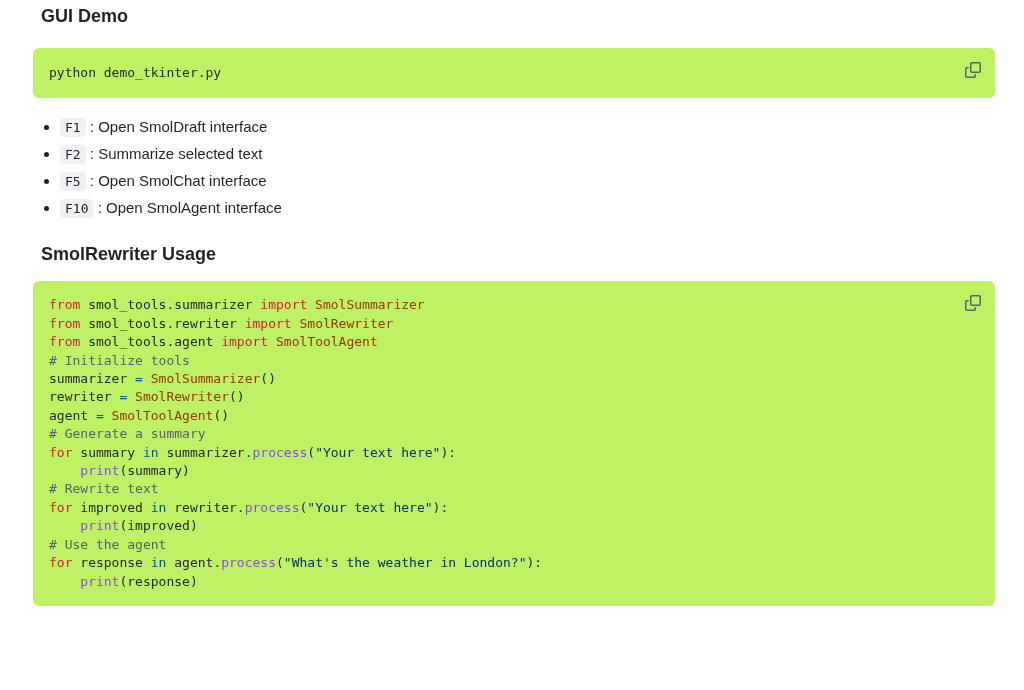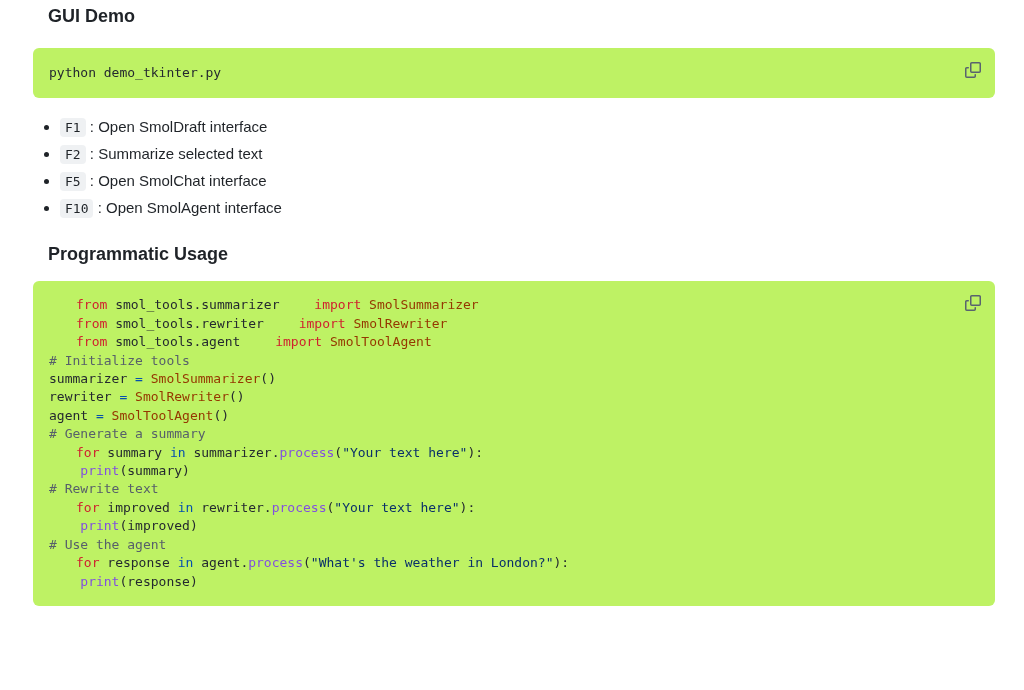--- a/index.html
+++ b/index.html
@@ -11,21 +11,21 @@
     font-family: "Liberation Sans", "DejaVu Sans", sans-serif;
     color: #1f2328;
     overflow: hidden;
   }
   .page { padding: 5px 29px 0 33px; }
 
   h2.section-heading {
     font-size: 18px;
     font-weight: 700;
     line-height: 23px;
-    margin: 0 0 20px 15px;
+    margin: 0 0 20px 8px;
     color: #1f2328;
   }
   h2.section-heading.mb-sm { margin-bottom: 15px; }
 
   p.body-text {
     font-size: 15px;
     line-height: 20px;
     margin: 0 0 10px 0;
     color: #1f2328;
   }
@@ -82,21 +82,21 @@
     font-family: "DejaVu Sans Mono", "Liberation Mono", monospace;
     font-size: 13px;
     line-height: 1;
     background: rgba(175,184,193,0.2);
     border-radius: 4px;
     padding: 2px 5px;
     color: #1f2328;
   }
 
   
-  .tok-k { color: #cf222e; margin-left: 27px; }  
+  .tok-k { color: #cf222e; }  
   .tok-e { color: #953800; }  
   .tok-o { color: #0550ae; }  
   .tok-f { color: #8250df; }  
   .tok-s { color: #0a3069; }  
   .tok-c { color: #57606a; }  
   .tok-p { color: #24292f; }  
   .code-line { min-height: 18.4px; }
 </style>
 </head>
 <body>
@@ -117,21 +117,21 @@
   </div>
 
 
   <ul class="shortcut-list">
     <li><code class="kbd">F1</code><span> : Open SmolDraft interface</span></li>
     <li><code class="kbd">F2</code><span> : Summarize selected text</span></li>
     <li><code class="kbd">F5</code><span> : Open SmolChat interface</span></li>
     <li><code class="kbd">F10</code><span> : Open SmolAgent interface</span></li>
   </ul>
 
-  <h2 class="section-heading mb-sm">Programmatic Usage</h2>
+  <h2 class="section-heading mb-sm">SmolRewriter Usage</h2>
 
   <div class="codeblock py">
     <pre><div class="code-line"><span class="tok-k">from</span><span class="tok-p"> smol_tools.summarizer </span><span class="tok-k">import</span><span class="tok-e"> SmolSummarizer</span></div><div class="code-line"><span class="tok-k">from</span><span class="tok-p"> smol_tools.rewriter </span><span class="tok-k">import</span><span class="tok-e"> SmolRewriter</span></div><div class="code-line"><span class="tok-k">from</span><span class="tok-p"> smol_tools.agent </span><span class="tok-k">import</span><span class="tok-e"> SmolToolAgent</span></div><div class="code-line"><span class="tok-c"># Initialize tools</span></div><div class="code-line"><span class="tok-p">summarizer </span><span class="tok-o">=</span><span class="tok-e"> SmolSummarizer</span><span class="tok-p">()</span></div><div class="code-line"><span class="tok-p">rewriter </span><span class="tok-o">=</span><span class="tok-e"> SmolRewriter</span><span class="tok-p">()</span></div><div class="code-line"><span class="tok-p">agent </span><span class="tok-o">=</span><span class="tok-e"> SmolToolAgent</span><span class="tok-p">()</span></div><div class="code-line"><span class="tok-c"># Generate a summary</span></div><div class="code-line"><span class="tok-k">for</span><span class="tok-p"> summary </span><span class="tok-o">in</span><span class="tok-p"> summarizer.</span><span class="tok-f">process</span><span class="tok-p">(</span><span class="tok-s">"Your text here"</span><span class="tok-p">):</span></div><div class="code-line"><span class="tok-p">    </span><span class="tok-f">print</span><span class="tok-p">(summary)</span></div><div class="code-line"><span class="tok-c"># Rewrite text</span></div><div class="code-line"><span class="tok-k">for</span><span class="tok-p"> improved </span><span class="tok-o">in</span><span class="tok-p"> rewriter.</span><span class="tok-f">process</span><span class="tok-p">(</span><span class="tok-s">"Your text here"</span><span class="tok-p">):</span></div><div class="code-line"><span class="tok-p">    </span><span class="tok-f">print</span><span class="tok-p">(improved)</span></div><div class="code-line"><span class="tok-c"># Use the agent</span></div><div class="code-line"><span class="tok-k">for</span><span class="tok-p"> response </span><span class="tok-o">in</span><span class="tok-p"> agent.</span><span class="tok-f">process</span><span class="tok-p">(</span><span class="tok-s">"What's the weather in London?"</span><span class="tok-p">):</span></div><div class="code-line"><span class="tok-p">    </span><span class="tok-f">print</span><span class="tok-p">(response)</span></div></pre>
     <button class="copy-btn" aria-label="Copy">
       <svg viewBox="0 0 16 16" aria-hidden="true">
         <path d="M0 6.75C0 5.784.784 5 1.75 5h1.5a.75.75 0 0 1 0 1.5h-1.5a.25.25 0 0 0-.25.25v7.5c0 .138.112.25.25.25h7.5a.25.25 0 0 0 .25-.25v-1.5a.75.75 0 0 1 1.5 0v1.5A1.75 1.75 0 0 1 9.25 16h-7.5A1.75 1.75 0 0 1 0 14.25Z"></path>
         <path d="M5 1.75C5 .784 5.784 0 6.75 0h7.5C15.216 0 16 .784 16 1.75v7.5A1.75 1.75 0 0 1 14.25 11h-7.5A1.75 1.75 0 0 1 5 9.25Zm1.75-.25a.25.25 0 0 0-.25.25v7.5c0 .138.112.25.25.25h7.5a.25.25 0 0 0 .25-.25v-7.5a.25.25 0 0 0-.25-.25Z"></path>
       </svg>
     </button>
   </div>

